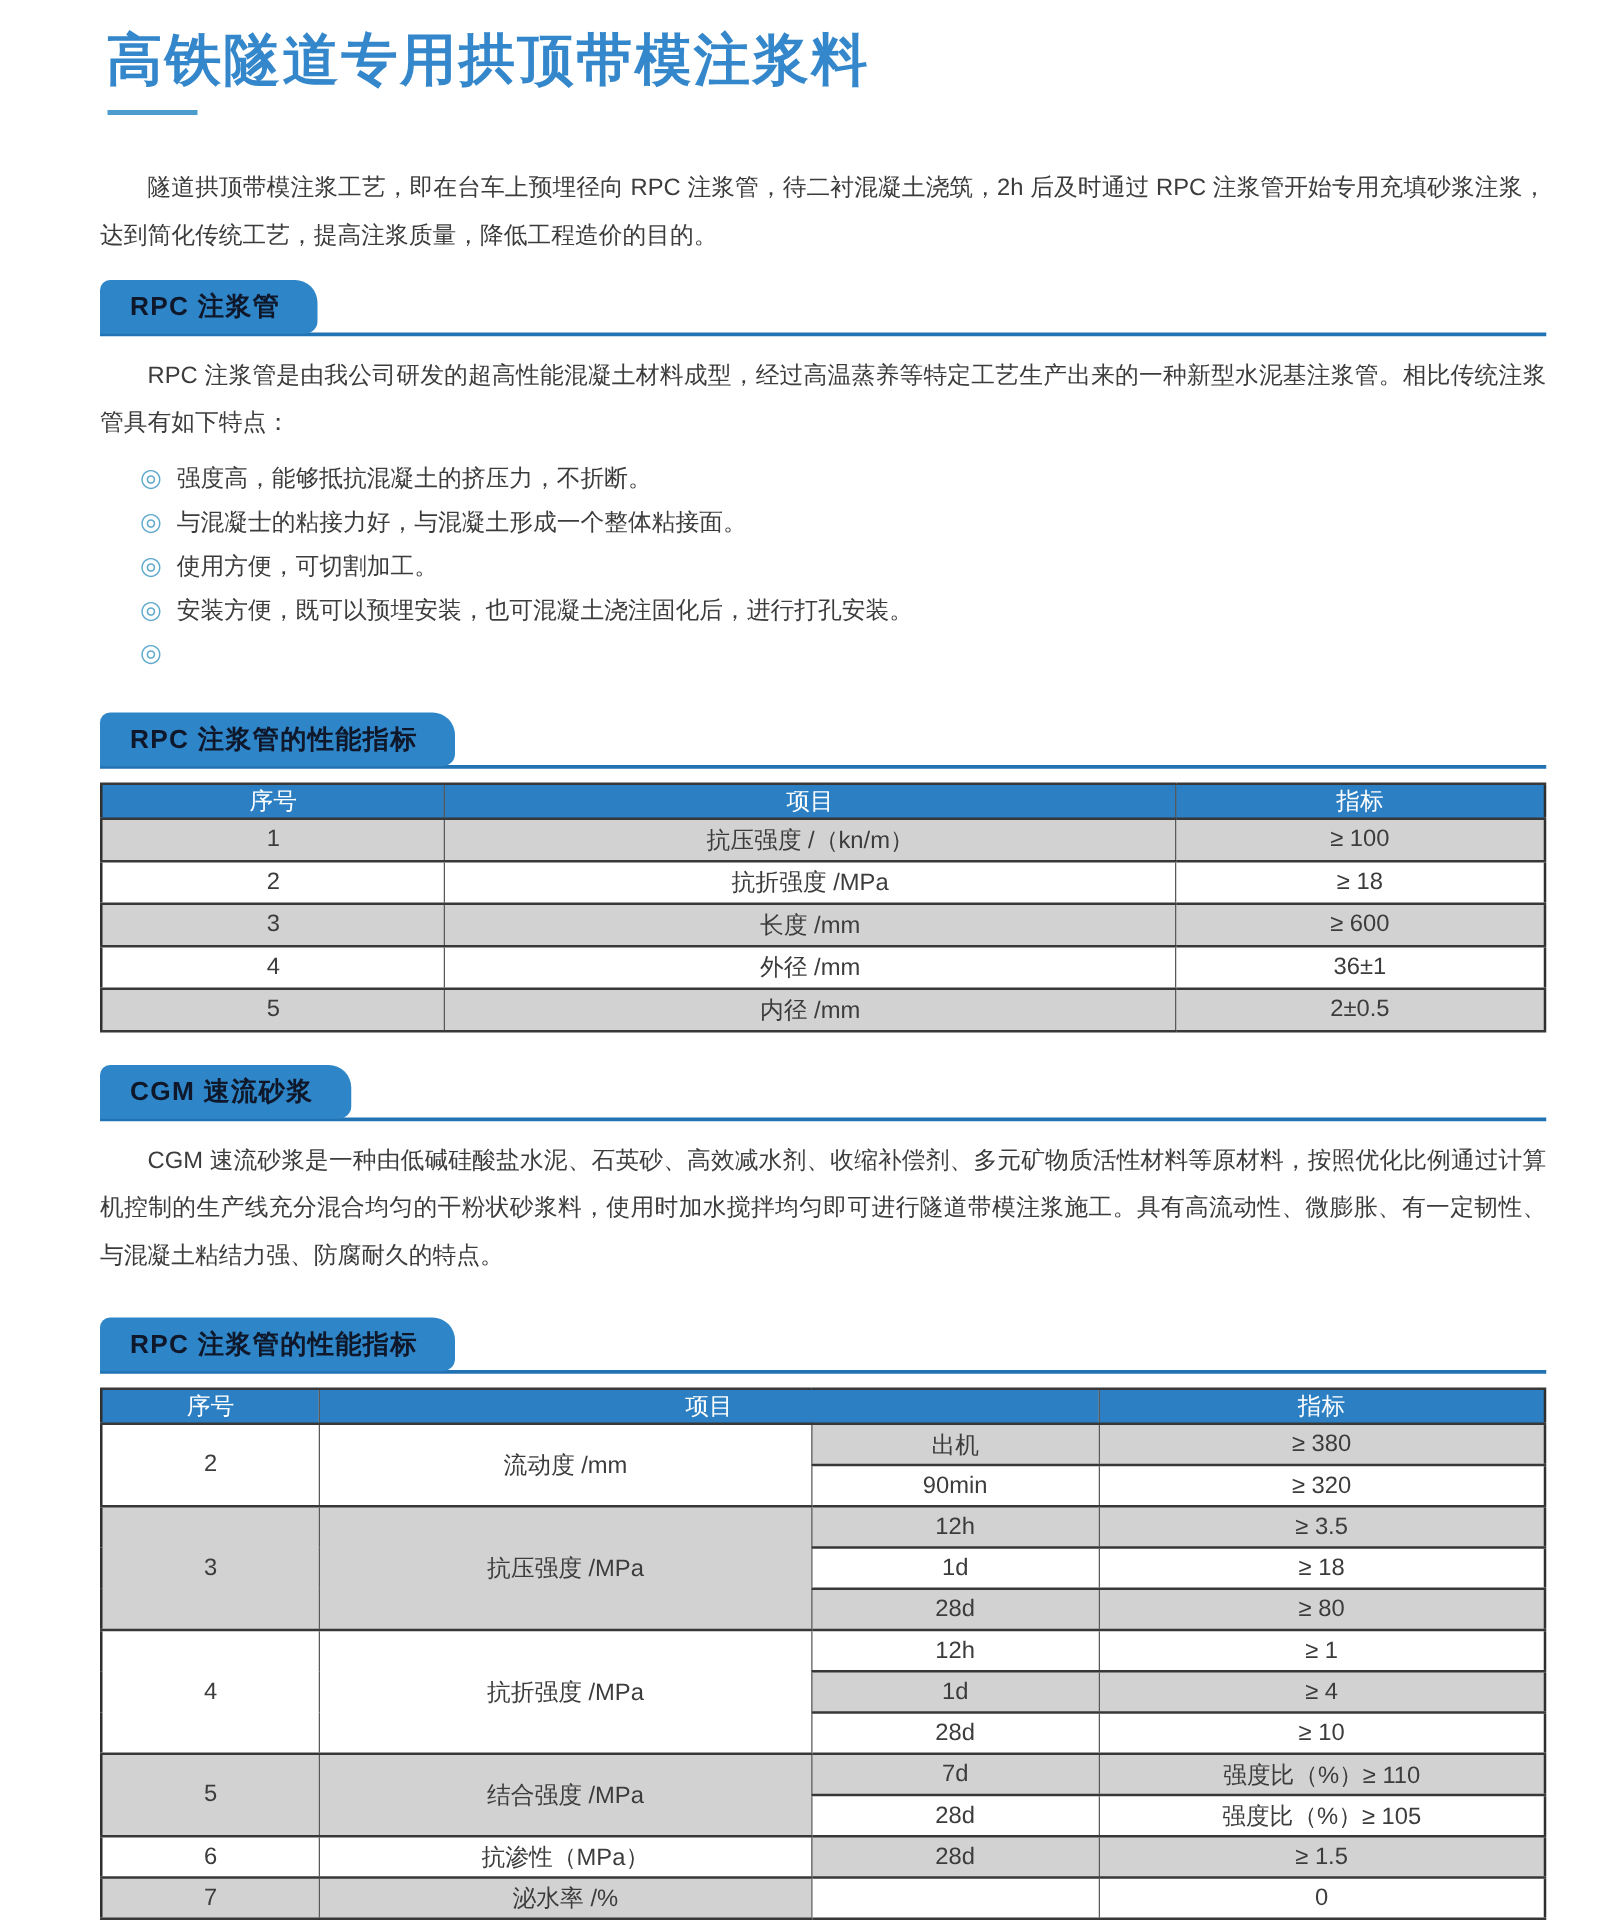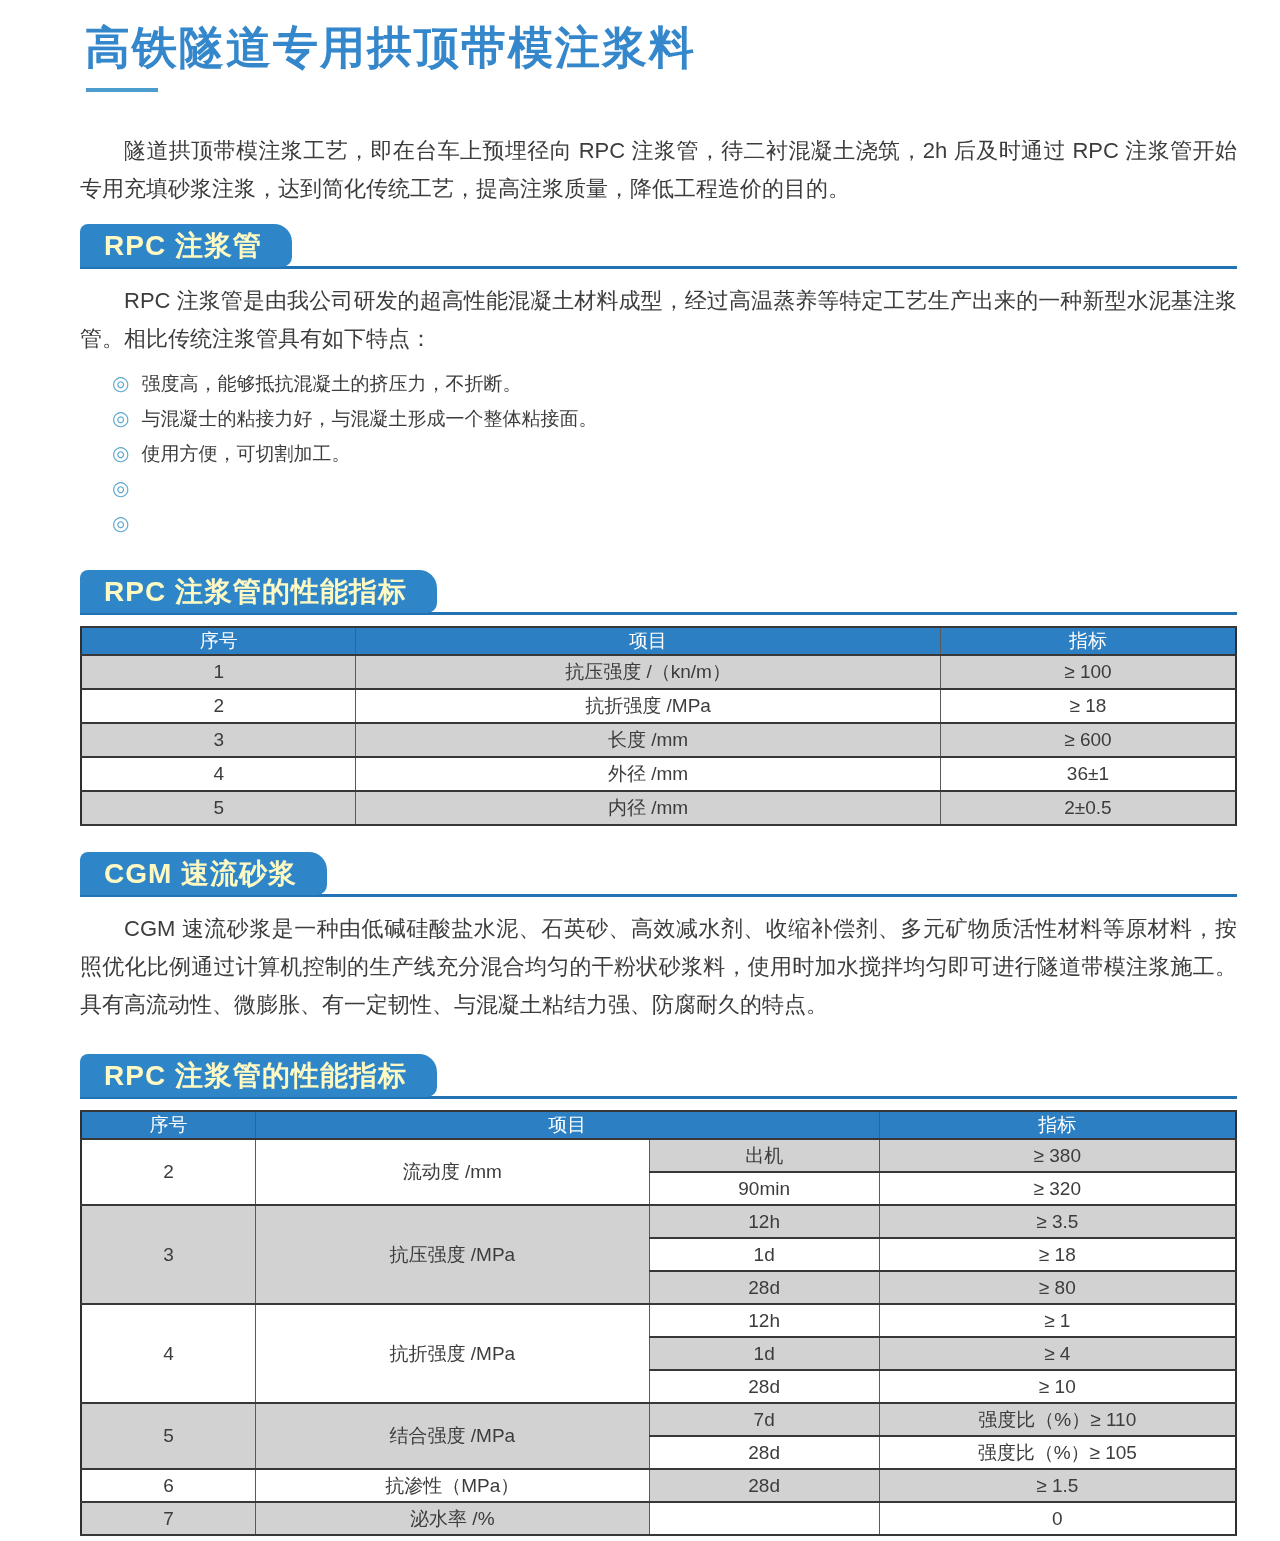--- a/index.html
+++ b/index.html
@@ -31,37 +31,37 @@
     line-height:44px;
     padding-left:5px;
   }
   .title-dash{
     margin:18px 0 0 6px;
     width:72px;height:4px;
     background:var(--blue-dash);
   }
 
   .para{
-    font-size:22px;line-height:38px;
+    font-size:19px;line-height:38px;
     text-indent:2em;
     text-align:justify;
   }
   .intro-para{margin-top:40px;}
 
   
   .section-header{
     position:relative;
     margin-top:0;
     border-bottom:3px solid var(--blue-line);
   }
   .section-tab{
     display:inline-block;
     background:var(--blue-tab);
-    color:#fef9c3;
-    font-size:28px;font-weight:bold;
+    color:#0f172a;
+    font-size:21px;font-weight:bold;
     letter-spacing:1px;
     padding:7px 30px 6px 24px;
     border-radius:8px 18px 10px 0;
     margin-bottom:-1px;
     line-height:30px;
   }
 
   .bullets{margin-top:8px;list-style:none;}
   .bullet{
     display:flex;align-items:baseline;
@@ -131,20 +131,21 @@
       <li class="bullet">
         <span class="mark">◎</span>
         <span>与混凝士的粘接力好，与混凝土形成一个整体粘接面。</span>
       </li>
       <li class="bullet">
         <span class="mark">◎</span>
         <span>使用方便，可切割加工。</span>
       </li>
       <li class="bullet">
         <span class="mark">◎</span>
+        <span>安装方便，既可以预埋安装，也可混凝土浇注固化后，进行打孔安装。</span>
       </li>
       <li class="bullet">
         <span class="mark">◎</span>
       </li>
     </ul>
 
   <div class="section-header gap-t2">
     <span class="section-tab">RPC 注浆管的性能指标</span>
   </div>
 

